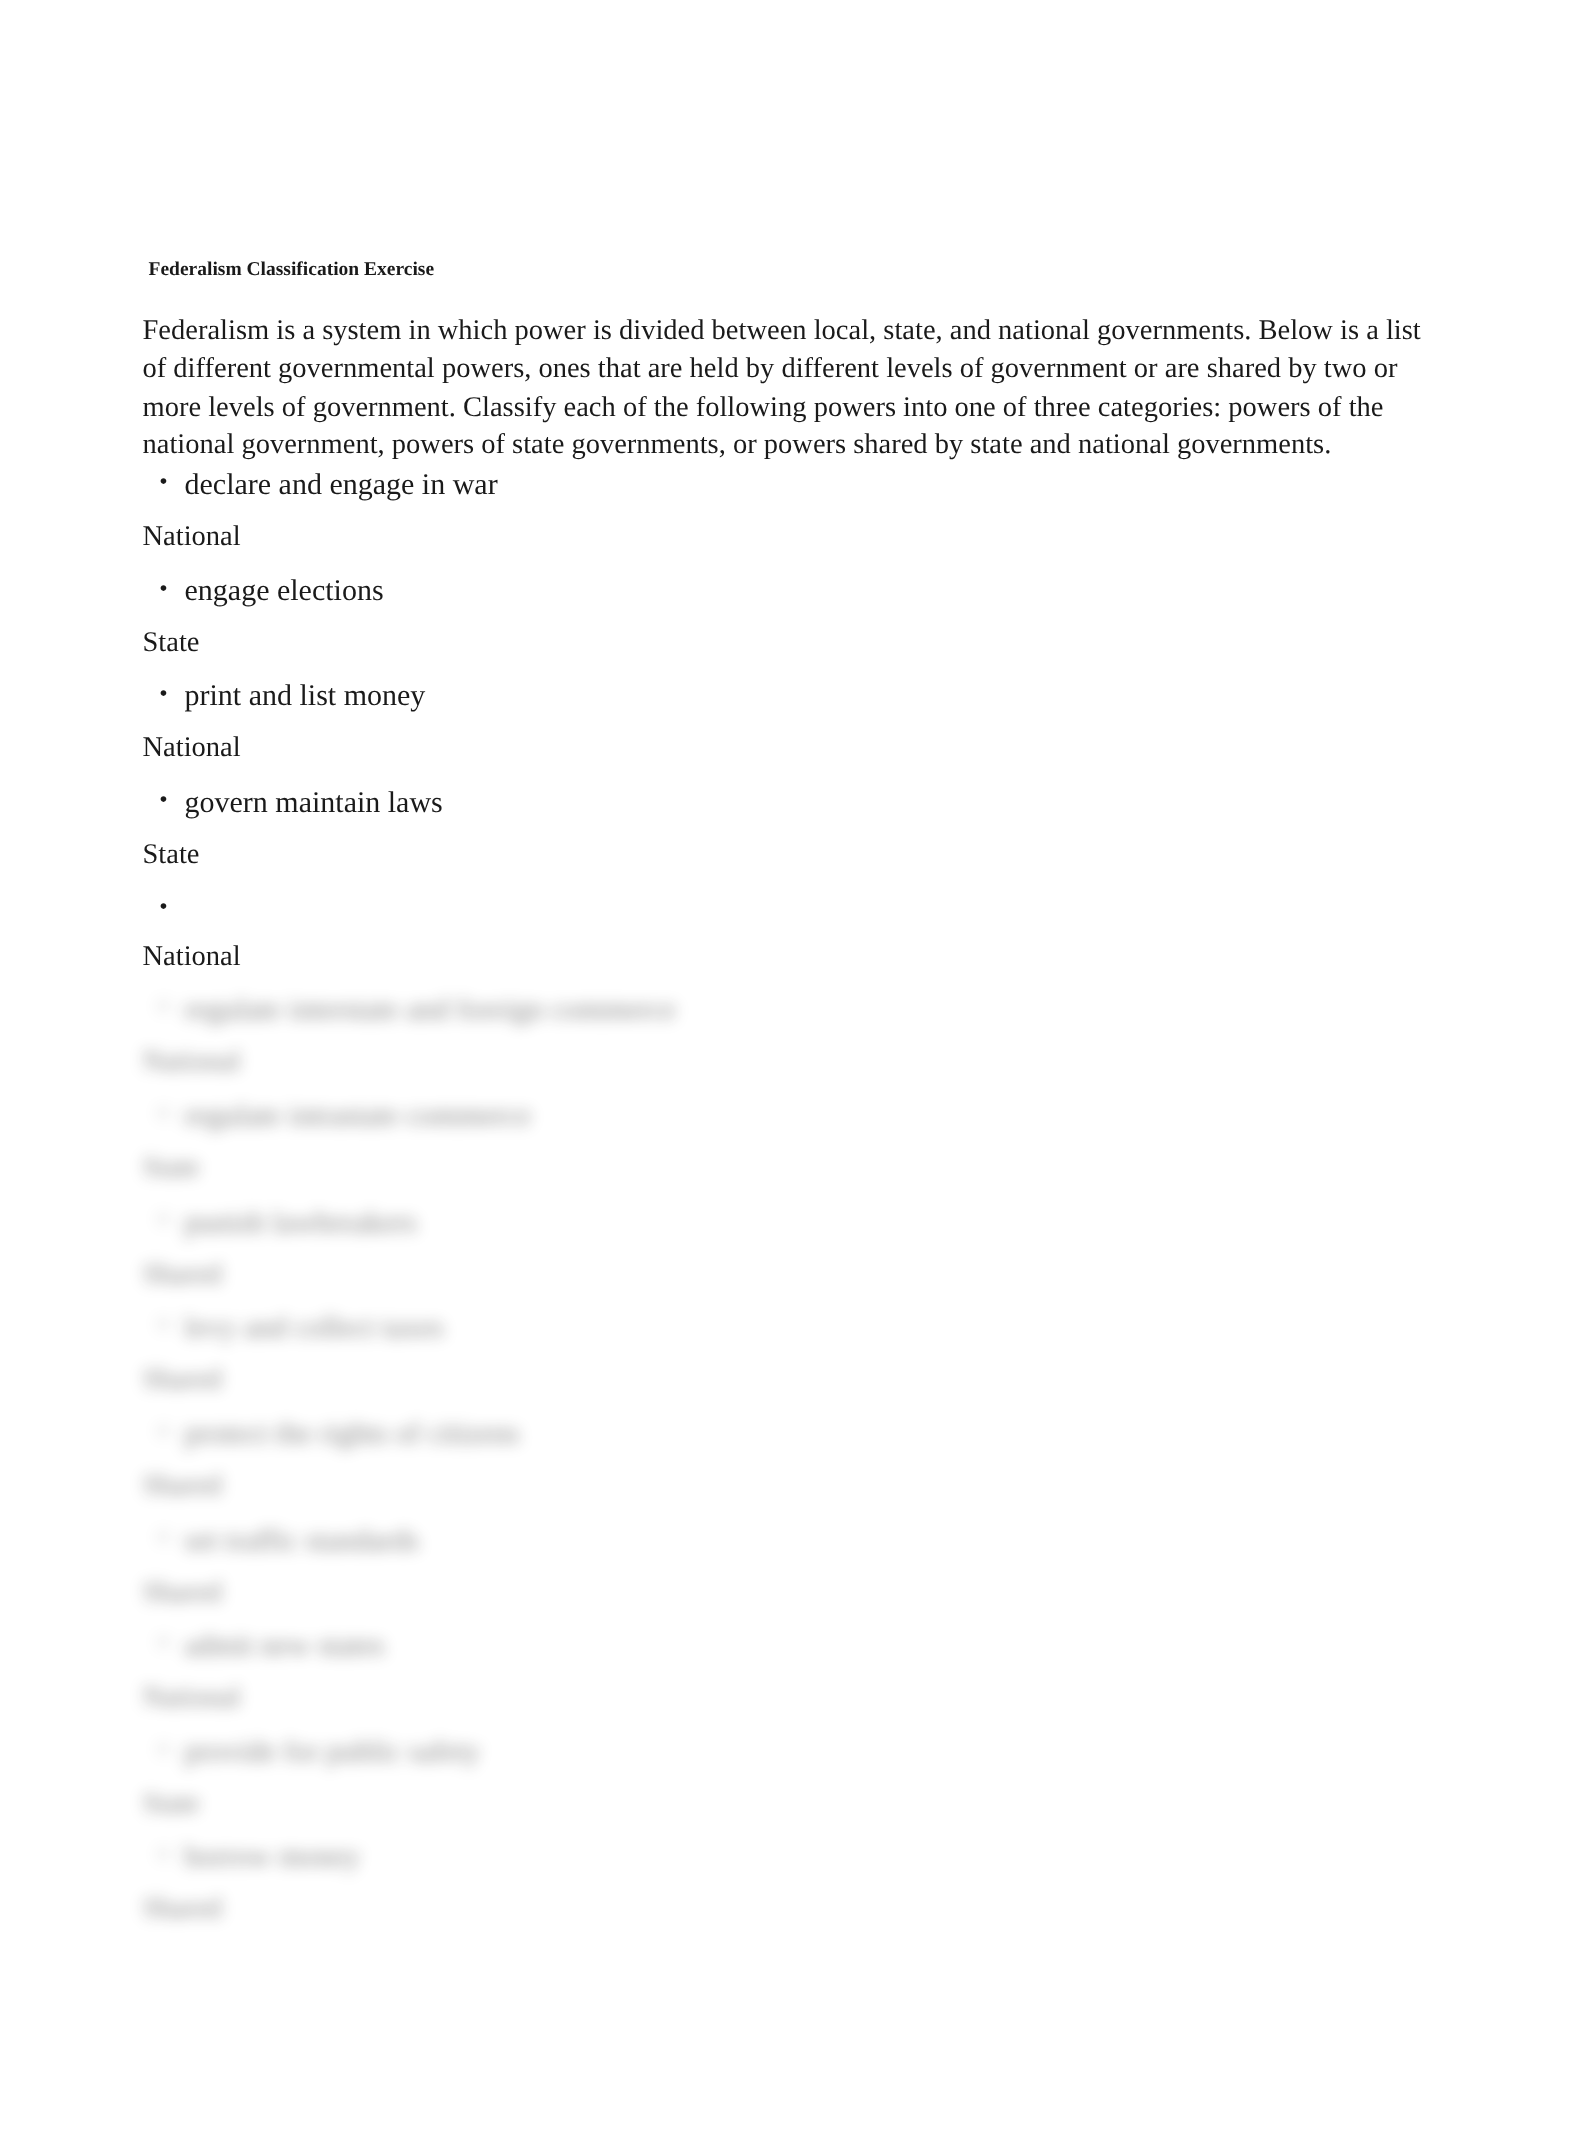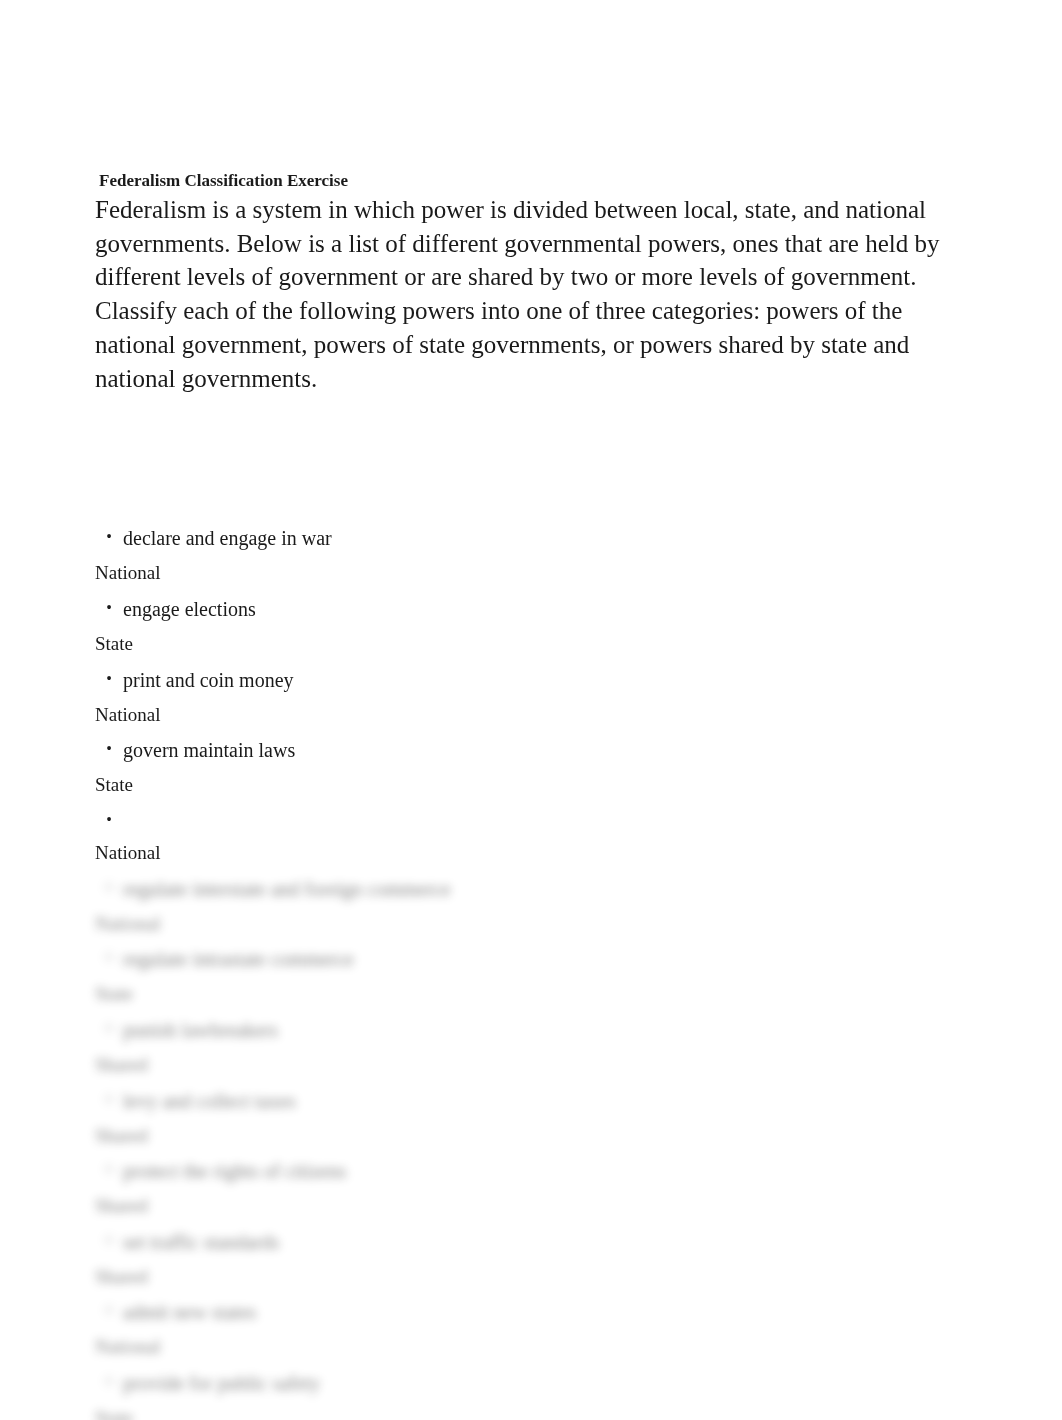--- a/index.html
+++ b/index.html
@@ -12,27 +12,26 @@
       font-family: Georgia, 'Times New Roman', serif;
       width: 1062px;
       min-height: 1420px;
       padding: 170px 95px 0 95px;
       color: #1a1a1a;
       font-size: 19px;
       line-height: 1.35;
     }
     .title {
       font-weight: bold;
-      font-size: 17px;
-      margin-bottom: 0;
+      font-size: 13px;
+      margin-bottom: 20px;
       margin-left: 4px;
     }
     .intro {
-      font-size: 25px;
-      margin-bottom: 130px;
+      font-size: 19px;
     }
     .item-row {
       margin-bottom: 2px;
     }
     .bullet-line {
       display: flex;
       align-items: flex-start;
       margin-bottom: 8px;
     }
     .bullet {
@@ -76,21 +75,21 @@
     <div class="item-row">
       <div class="bullet-line">
         <span class="bullet">•</span>
         <span class="item-text">engage elections</span>
       </div>
       <div class="answer">State</div>
     </div>
     <div class="item-row">
       <div class="bullet-line">
         <span class="bullet">•</span>
-        <span class="item-text">print and coin money</span>
+        <span class="item-text">print and list money</span>
       </div>
       <div class="answer">National</div>
     </div>
     <div class="item-row">
       <div class="bullet-line">
         <span class="bullet">•</span>
         <span class="item-text">govern maintain laws</span>
       </div>
       <div class="answer">State</div>
     </div>

